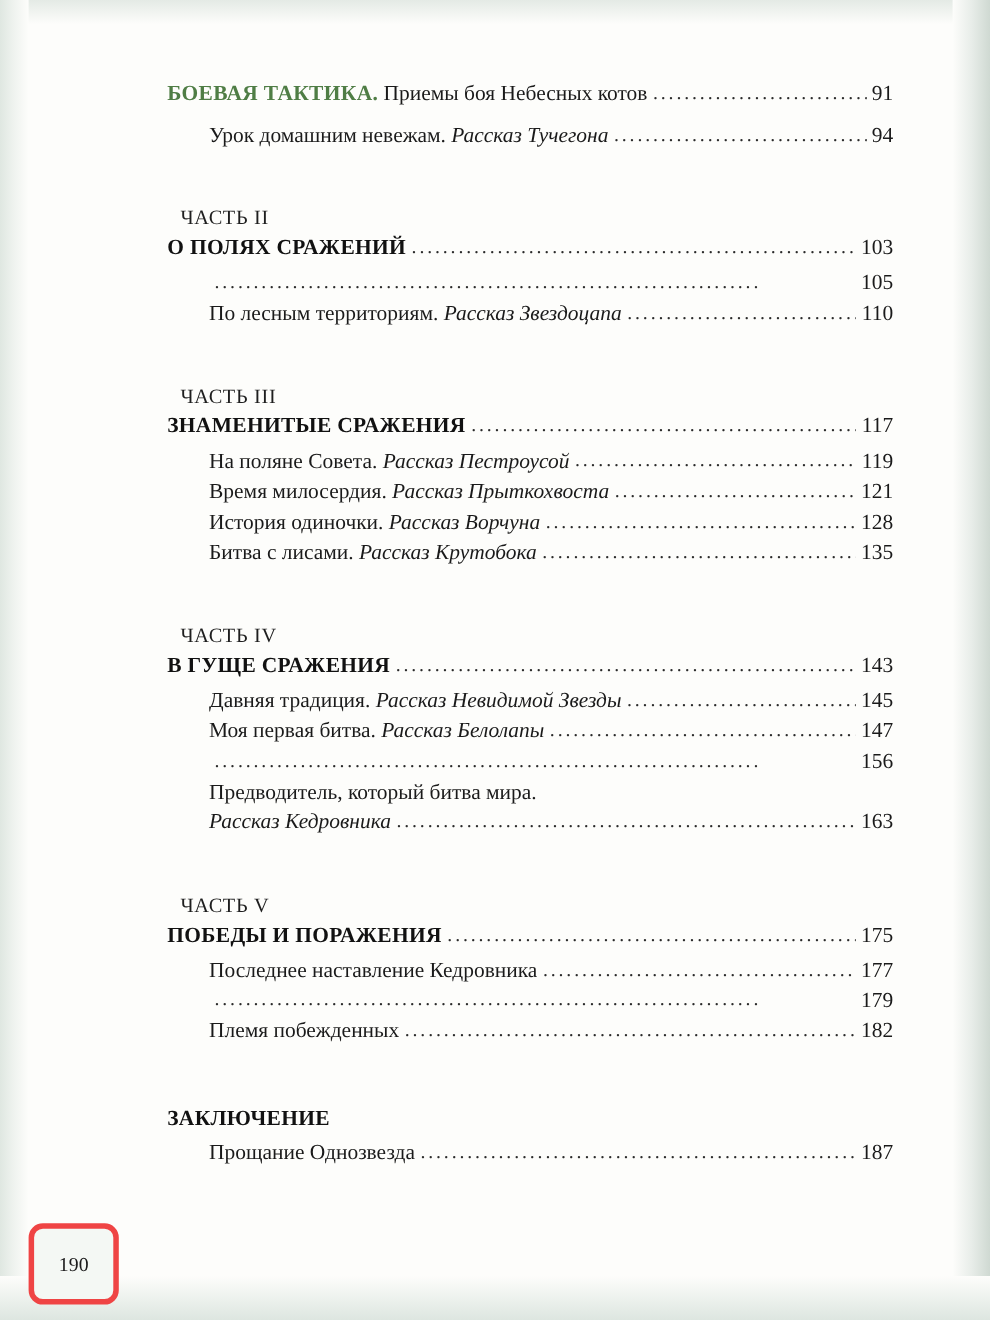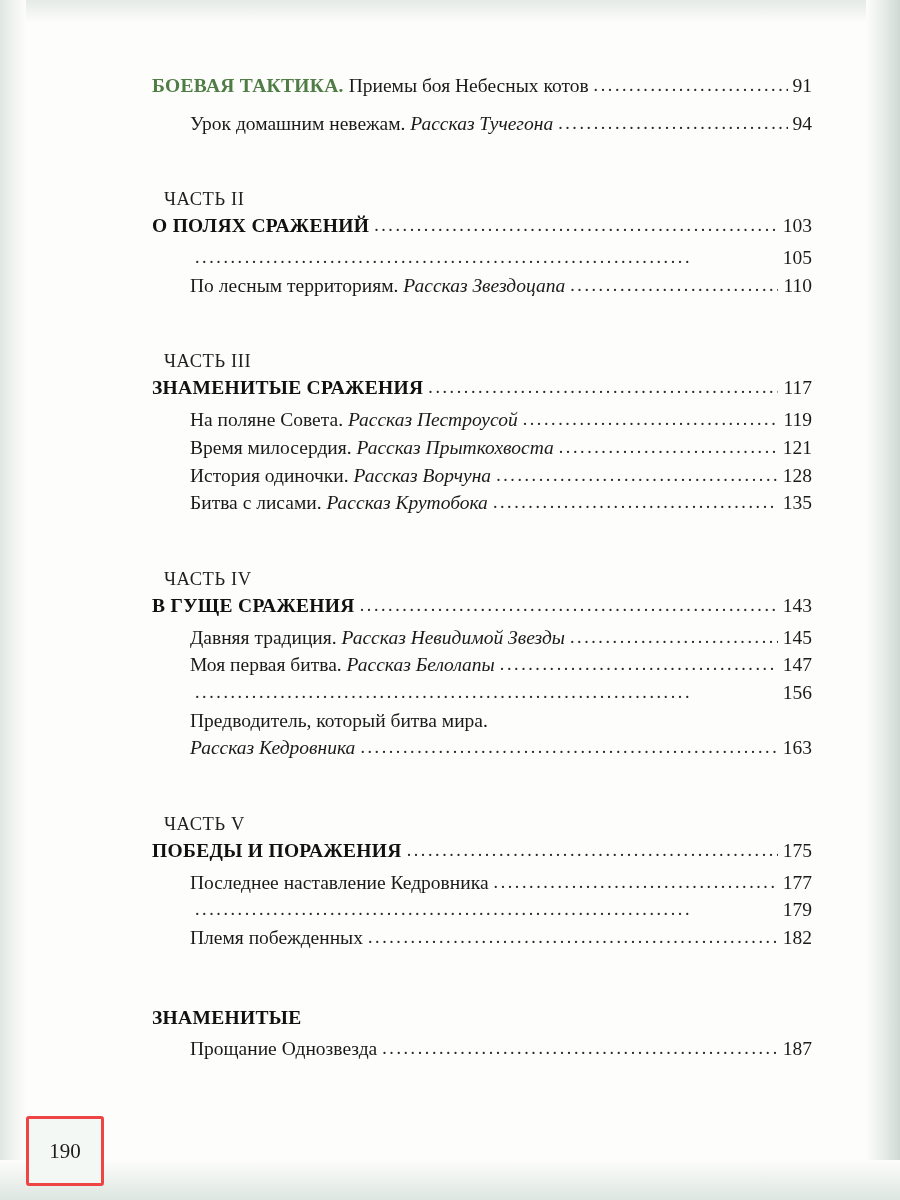--- a/index.html
+++ b/index.html
@@ -113,27 +113,27 @@
   .gap-sm { height: 10px; }
   .gap-xs { height: 4px; }
 
   
   .folio {
     position: absolute;
     left: 26px;
     bottom: 14px;
     width: 72px;
     height: 64px;
-    border: 3px solid #ef4444;
-    border-radius: 3px;
+    border: 5px solid #ef4444;
+    border-radius: 13px;
     display: flex;
     align-items: center;
     justify-content: center;
     color: #1b1b1b;
-    font-size: 21px;
+    font-size: 18px;
     background: #f4f8f4;
   }
 </style>
 </head>
 <body>
 
 <div class="page">
   <div class="edge-top"></div>
   <div class="edge-left"></div>
   <div class="edge-right"></div>
@@ -243,21 +243,21 @@
         <span class="dots">......................................................................</span>
         <span class="pg">179</span>
       </div>
       <div class="toc-line lvl-sub">
         <span class="lbl"><span class="reg">Племя побежденных</span></span>
         <span class="dots">......................................................................</span>
         <span class="pg">182</span>
       </div>
       <div class="gap-lg"></div>
       <div class="toc-line lvl-top">
-        <span class="lbl"><span class="head-black">ЗНАМЕНИТЫЕ</span></span>
+        <span class="lbl"><span class="head-black">ЗАКЛЮЧЕНИЕ</span></span>
       </div>
       <div class="gap-xs"></div>
       <div class="toc-line lvl-sub">
         <span class="lbl"><span class="reg">Прощание Однозвезда</span></span>
         <span class="dots">......................................................................</span>
         <span class="pg">187</span>
       </div>
     </div>
 
   <div class="folio">

